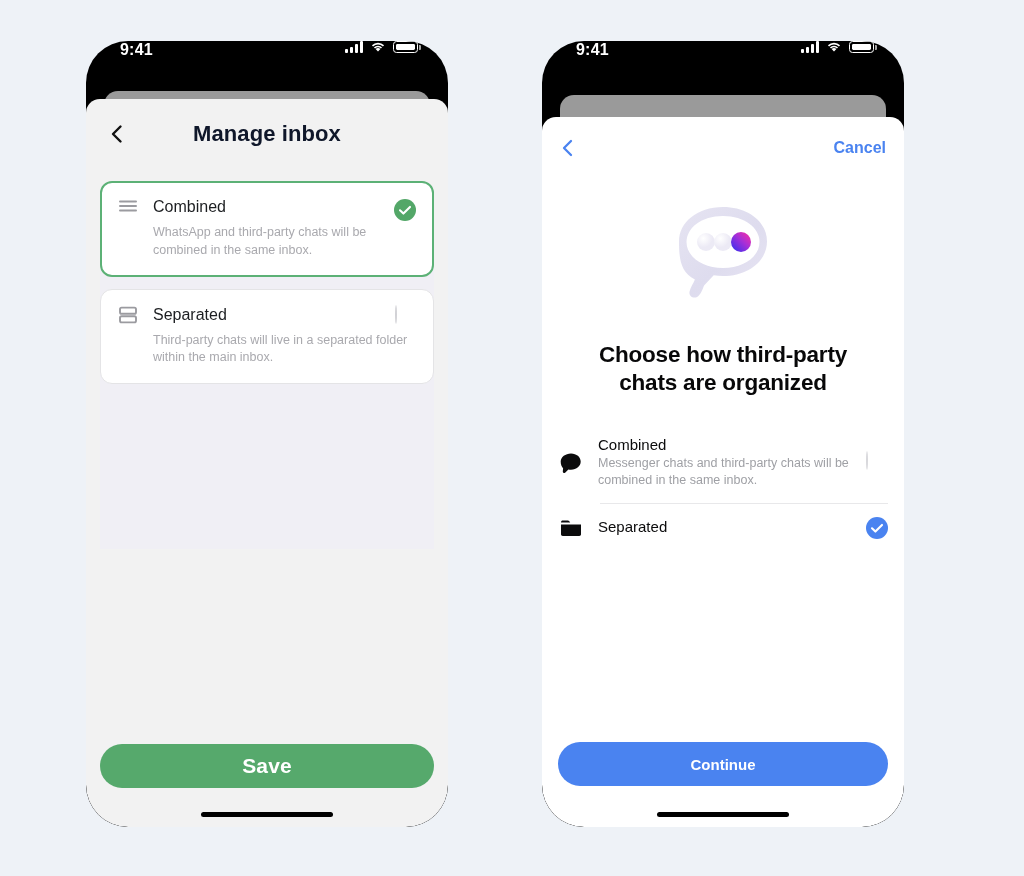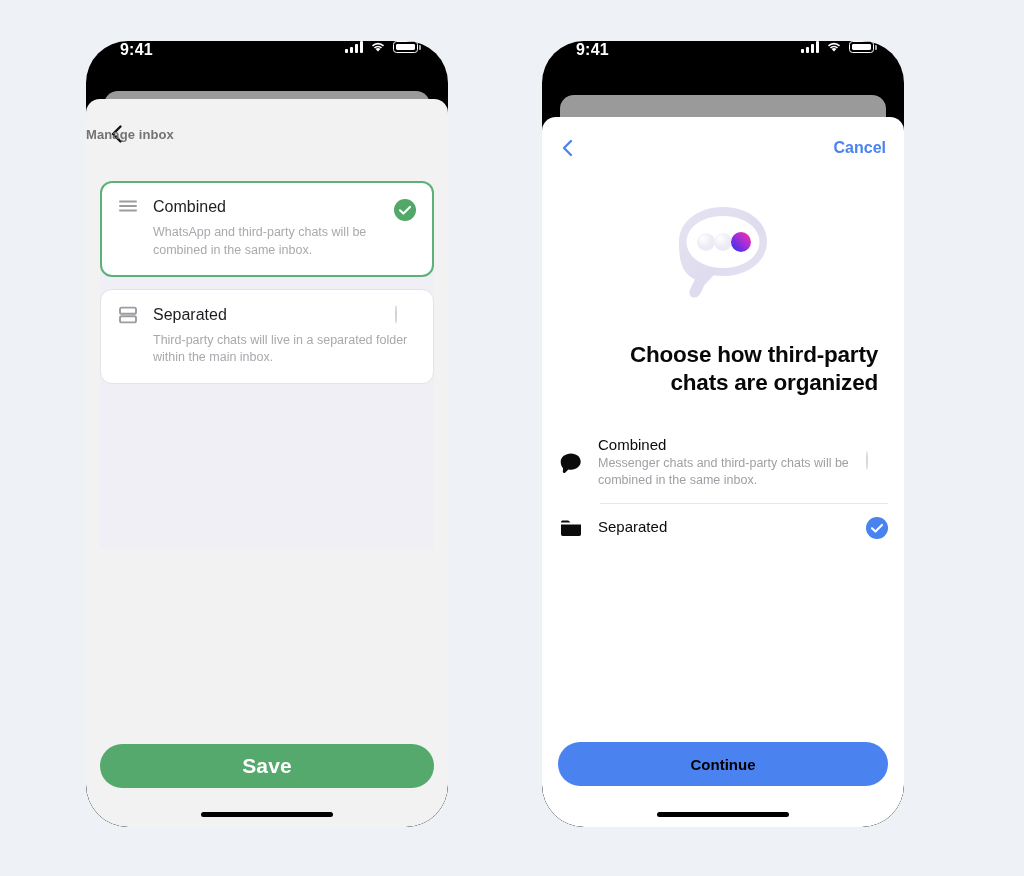--- a/index.html
+++ b/index.html
@@ -75,22 +75,22 @@
     margin: 0 auto 10px auto;
   }
 
   
   .nav-left {
     height: 70px; display: flex; align-items: center; position: relative;
     padding: 0 20px; flex: 0 0 auto;
   }
   .chev-back { width: 22px; height: 22px; cursor: pointer; }
   .nav-title {
-    position: absolute; left: 0; right: 0; 
-    font-size: 13px; font-weight: bold; color: #737373; letter-spacing: .1px;
+    position: absolute; left: 0; right: 0; text-align: center;
+    font-size: 22px; font-weight: bold; color: #0f172a; letter-spacing: .1px;
   }
 
   .tint-panel {
     position: absolute; left: 14px; right: 14px; top: 120px; height: 330px;
     background: #f0eff5;
   }
 
   .cards { position: relative; padding: 0 14px; margin-top: 12px; }
   .opt-card {
     background: #fff; border-radius: 12px; border: 1px solid #e4e4e6;
@@ -126,21 +126,21 @@
   .nav-right {
     height: 62px; display: flex; align-items: center; justify-content: space-between;
     padding: 0 18px 0 16px; flex: 0 0 auto;
   }
   .chev-back-blue { width: 20px; height: 20px; cursor: pointer; }
   .cancel-link { font-size: 16px; font-weight: bold; color: #4a83f0; cursor: pointer; }
 
   .illus { display: flex; justify-content: center; margin-top: 12px; flex: 0 0 auto; }
 
   .big-title {
-    font-size: 22.5px; font-weight: bold; color: #080809; text-align: right;
+    font-size: 22.5px; font-weight: bold; color: #080809; text-align: center;
     line-height: 1.26; padding: 22px 26px 0 26px; letter-spacing: -.2px;
     flex: 0 0 auto;
   }
 
   .opts { margin-top: 26px; padding: 0 16px; flex: 0 0 auto; }
   .opt-row {
     display: flex; align-items: center; gap: 14px; padding: 12px 0 13px 0;
     position: relative;
   }
   .opt-row + .opt-row::before {
@@ -151,21 +151,21 @@
   .row-body { flex: 1 1 auto; }
   .row-title { font-size: 15px; color: #0b0b0c; margin-bottom: 2px; }
   .row-desc { font-size: 12.5px; line-height: 1.4; color: #9fa0a5; max-width: 252px; }
   .row-mark { width: 22px; height: 22px; flex: 0 0 22px; }
   .radio-empty-r { width: 22px; height: 22px; border-radius: 50%; border: 1.6px solid #d8d8dc; }
 
   .right-spacer { flex: 1 1 auto; }
   .cont-wrap { padding: 0 16px; flex: 0 0 auto; }
   .btn-continue {
     width: 100%; height: 44px; border: none; border-radius: 22px;
-    background: #4a83f0; color: #000000; font-size: 15px; font-weight: bold;
+    background: #4a83f0; color: #ffffff; font-size: 15px; font-weight: bold;
     font-family: inherit; cursor: pointer;
   }
   .cont-gap { height: 26px; flex: 0 0 auto; }
 </style>
 </head>
 <body>
 
 <div class="stage">
 
   <div class="phone phone-left">

